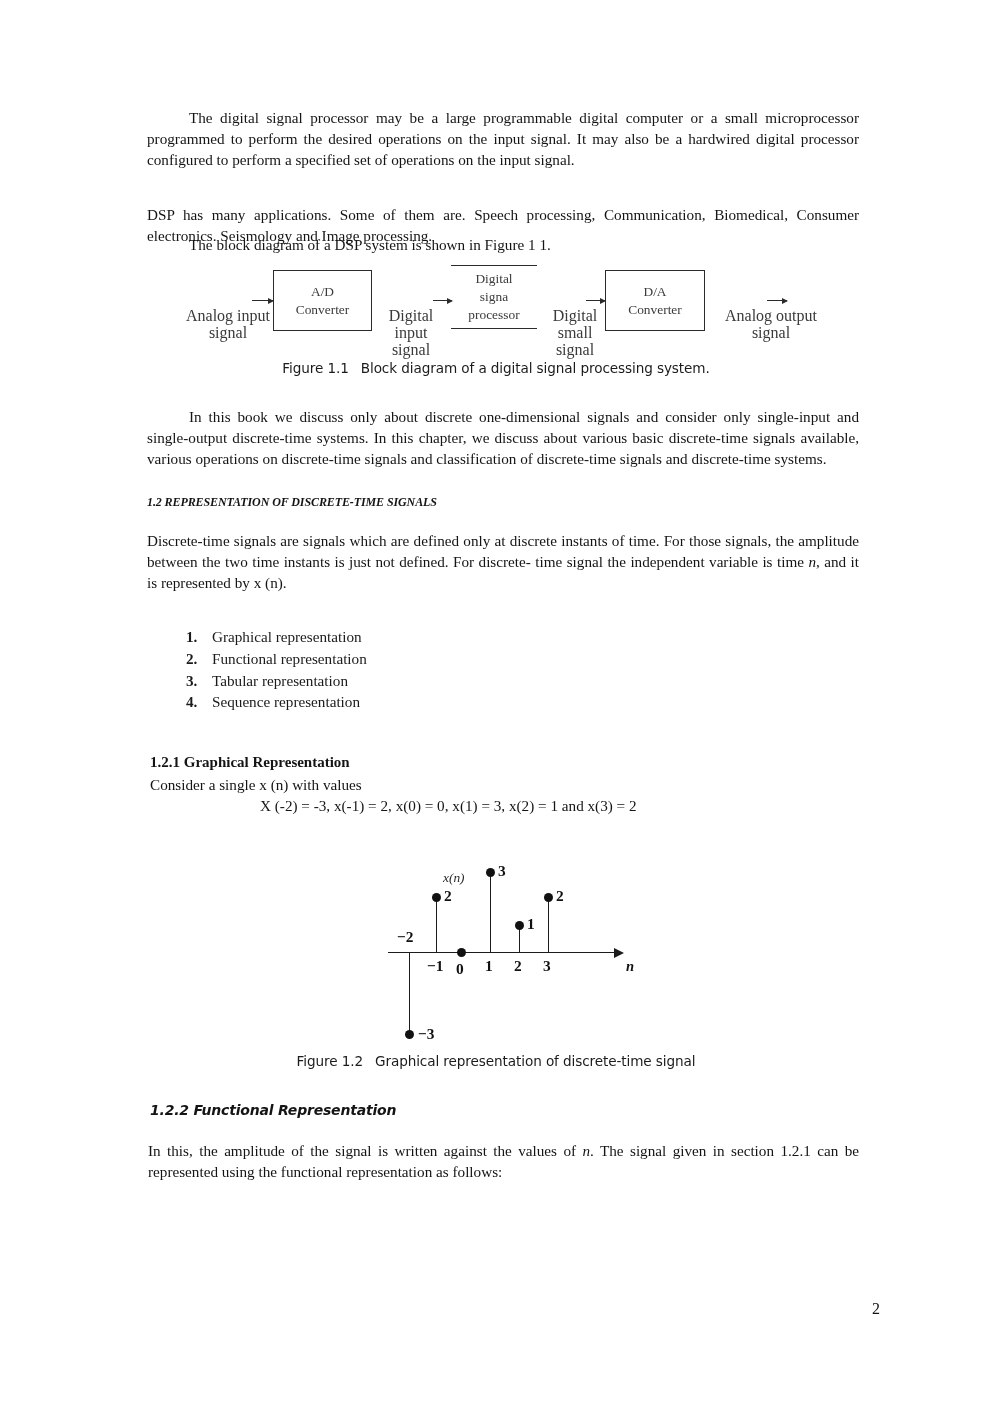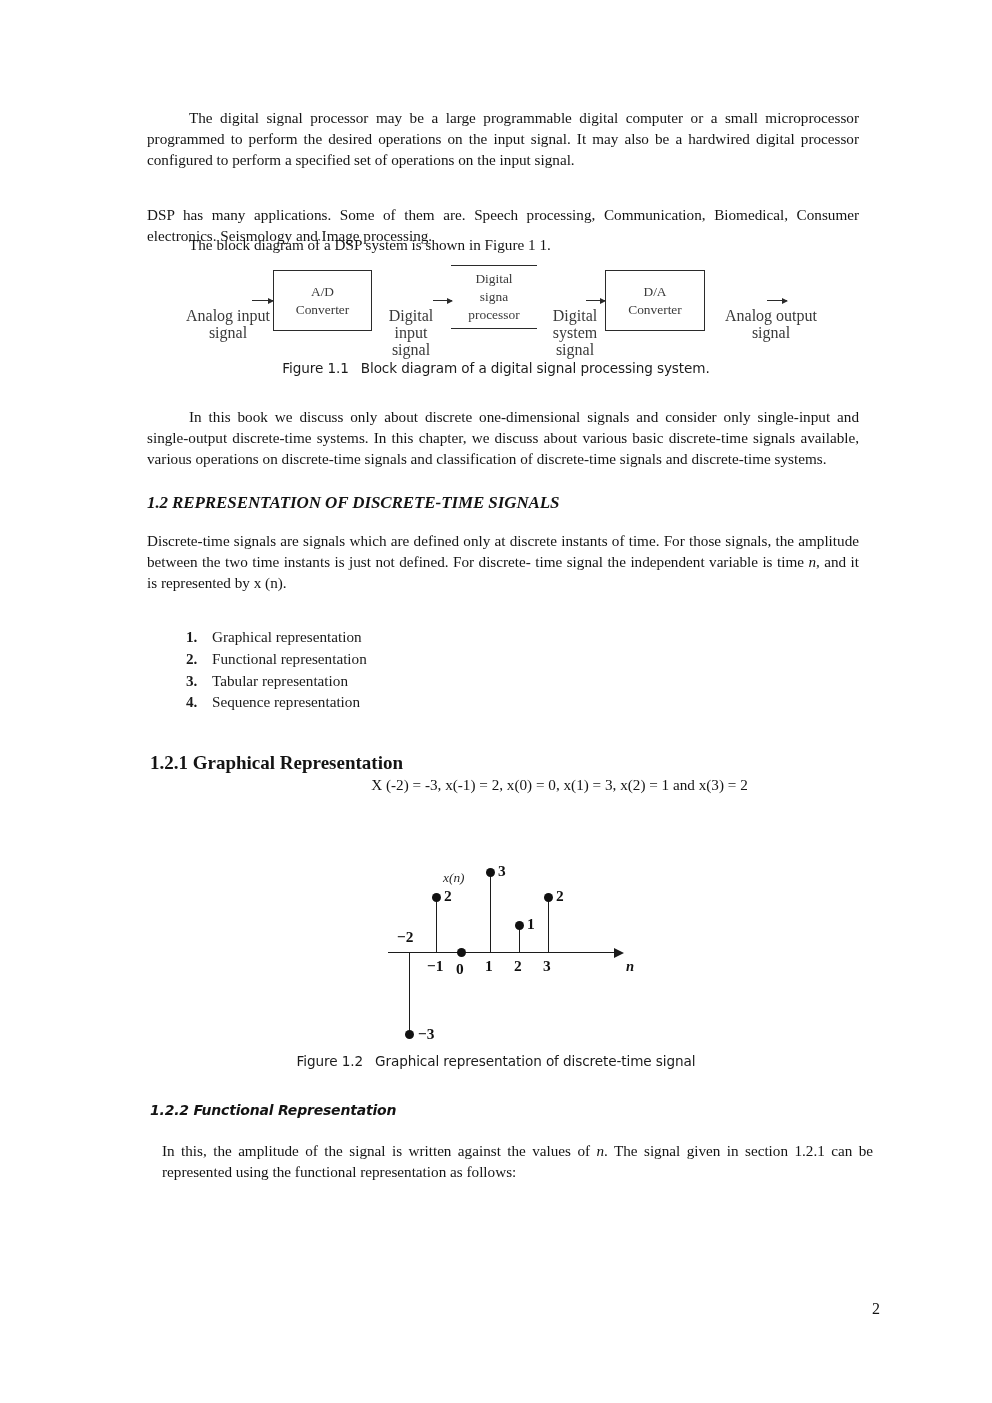--- a/index.html
+++ b/index.html
@@ -36,26 +36,26 @@
     text-align: justify;
   }
   .indent { text-indent: 42px; }
   .tight { text-align: left; }
   .it { font-style: italic; }
 
   
   .h-section {
     font-weight: bold;
     font-style: italic;
-    font-size: 17px;
+    font-size: 12px;
     letter-spacing: -0.1px;
   }
   .h-sub {
     font-weight: bold;
-    font-size: 19px;
+    font-size: 15px;
     font-family: "Liberation Serif", "DejaVu Serif", serif;
   }
   .h-sub-sans {
     font-weight: bold;
     font-style: italic;
     font-size: 14px;
     font-family: "DejaVu Sans", sans-serif;
     letter-spacing: -0.2px;
   }
 
@@ -69,21 +69,21 @@
   }
   .numlist .row { display: flex; }
   .numlist .num {
     font-weight: bold;
     width: 26px;
     flex: none;
   }
 
   
   .eq-line {
-    text-align: center;
+    text-align: left;
     padding-left: 110px;
   }
 
   
   .fig-caption {
     position: absolute;
     width: 992px;
     left: 0;
     text-align: center;
     font-family: "DejaVu Sans", sans-serif;
@@ -250,21 +250,21 @@
     <div class="bd-arrow" style="left:433px; top:45px; width:19px;"></div>
 
     <div class="bd-box openside" style="left:451px; top:10px; width:86px; height:64px;">
       <div>Digital</div>
       <div>signa</div>
       <div>processor</div>
     </div>
 
     <div class="bd-label" style="left:543px; top:52px; width:64px;">
       <div>Digital</div>
-      <div>system</div>
+      <div>small</div>
       <div>signal</div>
     </div>
 
     <div class="bd-arrow" style="left:586px; top:45px; width:19px;"></div>
 
     <div class="bd-box" style="left:605px; top:15px; width:100px; height:61px;">
       <div>D/A</div>
       <div>Converter</div>
     </div>
 
@@ -310,20 +310,21 @@
       <span class="num">4.</span>
       <span>Sequence  representation</span>
     </div>
   </div>
 
   <div class="body-col" style="left:150px; top:752px; width:709px;">
     <div class="h-sub">1.2.1 Graphical Representation</div>
   </div>
 
   <div class="body-col" style="left:150px; top:774px; width:709px;">
+    <p class="para tight">Consider a single x (n) with values</p>
     <p class="para tight eq-line">X (-2) = -3, x(-1) = 2, x(0) = 0, x(1) = 3, x(2) = 1 and x(3) = 2</p>
   </div>
 
   <div class="stemplot">
 
     <div class="sp-fn" style="left:443px; top:30px;">x(n)</div>
 
     <div class="sp-axis" style="left:388px; top:112px; width:234px;"></div>
     <div class="sp-axlabel" style="left:626px; top:118px;">n</div>
 
@@ -357,19 +358,19 @@
   </div>
 
   <div class="fig-caption" style="top:1053px;">
     <span>Figure 1.2</span><span class="gap"></span><span>Graphical representation of discrete-time signal</span>
   </div>
 
   <div class="body-col" style="left:150px; top:1100px; width:709px;">
     <div class="h-sub-sans">1.2.2 Functional Representation</div>
   </div>
 
-  <div class="body-col" style="left:162px; top:1140px; width:711px;">
+  <div class="body-col" style="left:148px; top:1140px; width:711px;">
     <p class="para"><span>In this, the amplitude of the signal is written against the values of </span><span class="it">n</span><span>. The signal given in    section 1.2.1 can be represented using the functional representation as follows:</span></p>
   </div>
 
   <div class="page-number">2</div>
 
 </div>
 
 </body></html>

